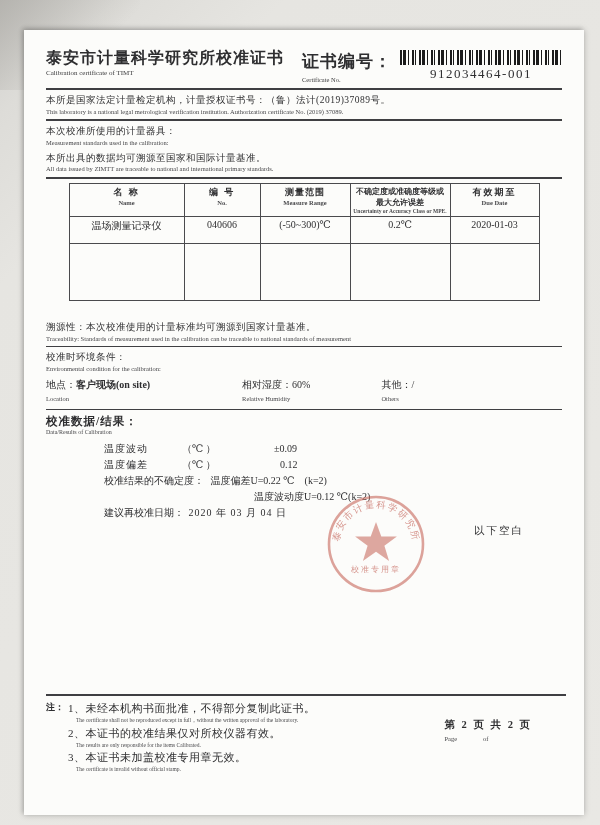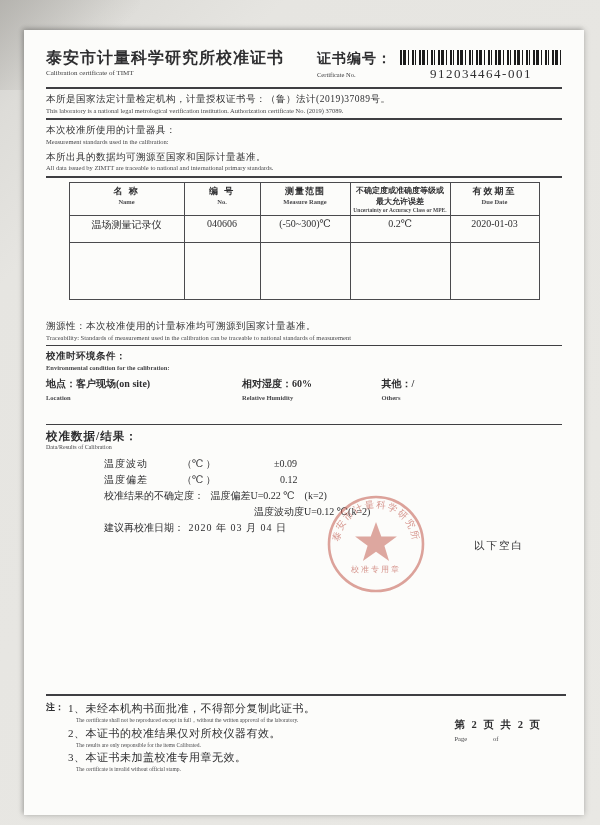--- a/index.html
+++ b/index.html
@@ -16,21 +16,21 @@
     box-shadow:0 0 6px rgba(0,0,0,.25), -2px -2px 4px rgba(0,0,0,.12);
     padding:0;
   }
   .inner{position:relative;width:100%;height:100%;padding:18px 22px 0 22px;box-sizing:border-box;}
 
   
   .hdr{display:flex;justify-content:space-between;align-items:flex-start;}
   .hdr .title-cn{font-size:16px;font-weight:bold;letter-spacing:1px;line-height:1.2;}
   .hdr .title-en{font-size:7px;color:#3c3c3e;margin-top:2px;}
   .certblock{display:flex;align-items:flex-start;gap:8px;margin-top:2px;}
-  .certlabels .lab-cn{font-size:14px;font-weight:bold;letter-spacing:1px;}
+  .certlabels .lab-cn{font-size:17px;font-weight:bold;letter-spacing:1px;}
   .certlabels .lab-en{font-size:6.5px;color:#3c3c3e;margin-top:3px;}
   .barcode{
     width:162px;height:15px;
     background:repeating-linear-gradient(90deg,
       #1b1b1b 0 2px,#fcfcfa 2px 3px,#1b1b1b 3px 6px,#fcfcfa 6px 8px,
       #1b1b1b 8px 9px,#fcfcfa 9px 12px,#1b1b1b 12px 14px,#fcfcfa 14px 15px,
       #1b1b1b 15px 16px,#fcfcfa 16px 19px);
   }
   .certnum{font-size:13px;letter-spacing:1.5px;text-align:center;margin-top:1px;}
 
@@ -70,21 +70,21 @@
   
   .stamp{position:absolute;left:302px;top:462px;width:100px;height:104px;opacity:.72;filter:blur(.3px);}
 
   
   .footer{position:absolute;left:22px;right:18px;top:664px;}
   .notes{display:flex;margin-top:5px;}
   .notelab{font-size:9px;font-weight:bold;width:22px;}
   .noteitems{flex:1;}
   .ni-cn{font-size:11px;letter-spacing:.5px;}
   .ni-en{font-size:5.5px;color:#4a4a4d;margin:1px 0 2px 8px;}
-  .pagination{position:absolute;right:24px;top:24px;text-align:left;}
+  .pagination{position:absolute;right:34px;top:24px;text-align:left;}
   .pg-cn{font-size:10.5px;font-weight:bold;letter-spacing:2px;}
   .pg-en{font-size:6.5px;color:#47474a;margin-top:3px;display:flex;gap:26px;}
   .corner-shade{position:absolute;left:0;top:0;width:140px;height:90px;
     background:linear-gradient(135deg,rgba(160,158,152,.55),rgba(160,158,152,0) 65%);pointer-events:none;}
 </style>
 </head>
 <body>
 
 <div class="corner-shade"></div>
 
@@ -171,21 +171,21 @@
         <td></td>
       </tr>
     </tbody>
       </table>
 
     <div class="sect" style="margin-top:16px;border-bottom:1.5px solid #3f3f42;">
       <div class="cn">溯源性：本次校准使用的计量标准均可溯源到国家计量基准。</div>
       <div class="en">Traceability:  Standards of measurement used in the calibration can be traceable to national standards of measurement</div>
     </div>
 
-    <div class="sect" style="border-bottom:1.5px solid #3f3f42;padding-bottom:20px;font-weight:bold;">
+    <div class="sect" style="border-bottom:1.5px solid #3f3f42;padding-bottom:4px;">
       <div class="cn">校准时环境条件：</div>
       <div class="en">Environmental condition for the calibration:</div>
       <div class="envfields">
         <div class="envf f1">
           <span>地点：</span><b>客户现场(on site)</b>
           <div class="flab-en">Location</div>
         </div>
         <div class="envf f3">
           <span>相对湿度：</span><span>60%</span>
           <div class="flab-en">Relative Humidity</div>

